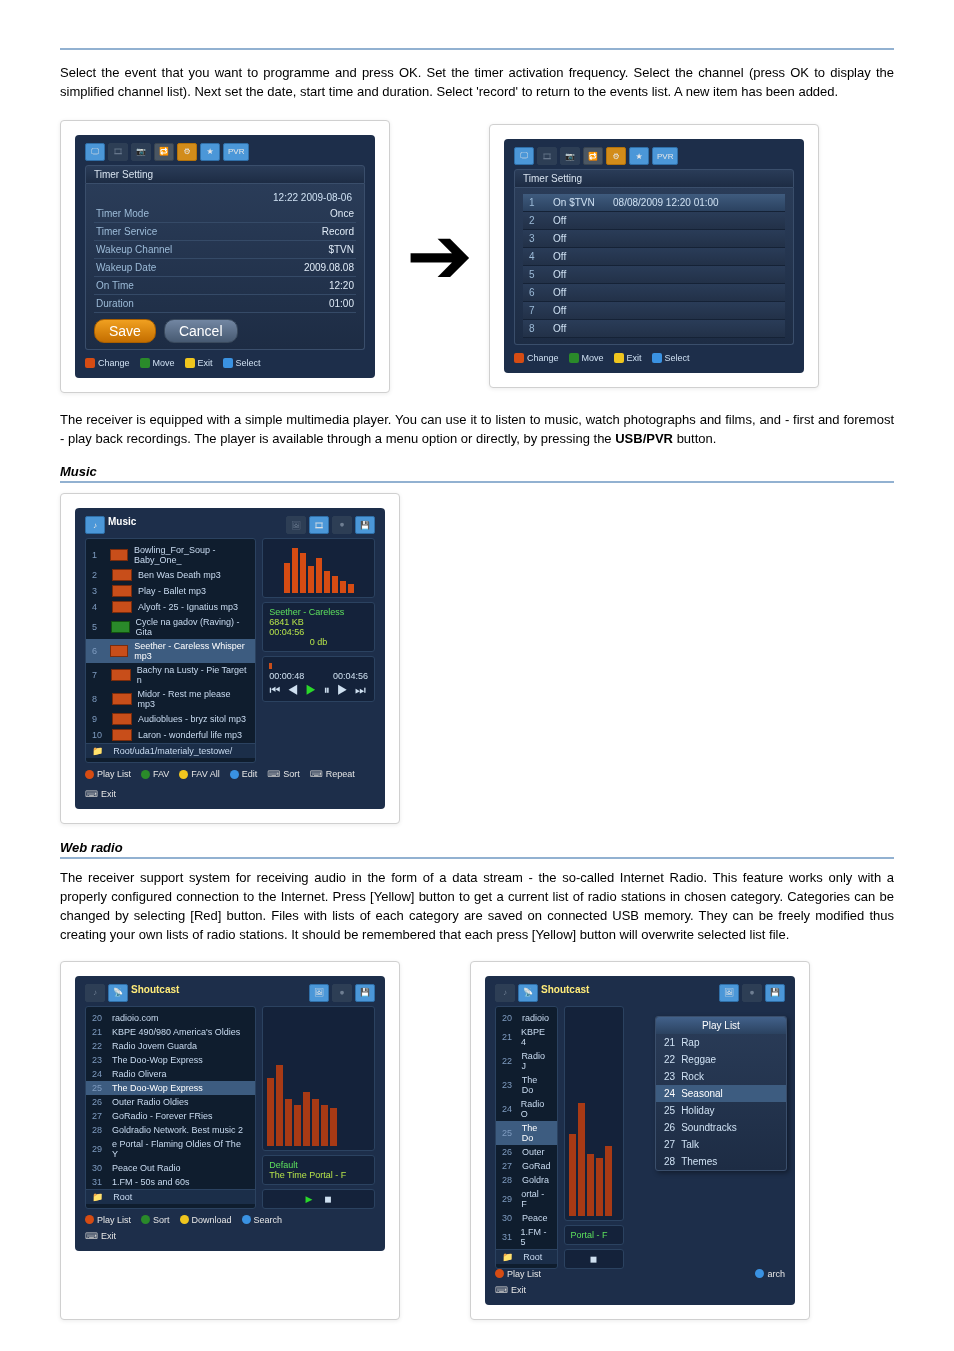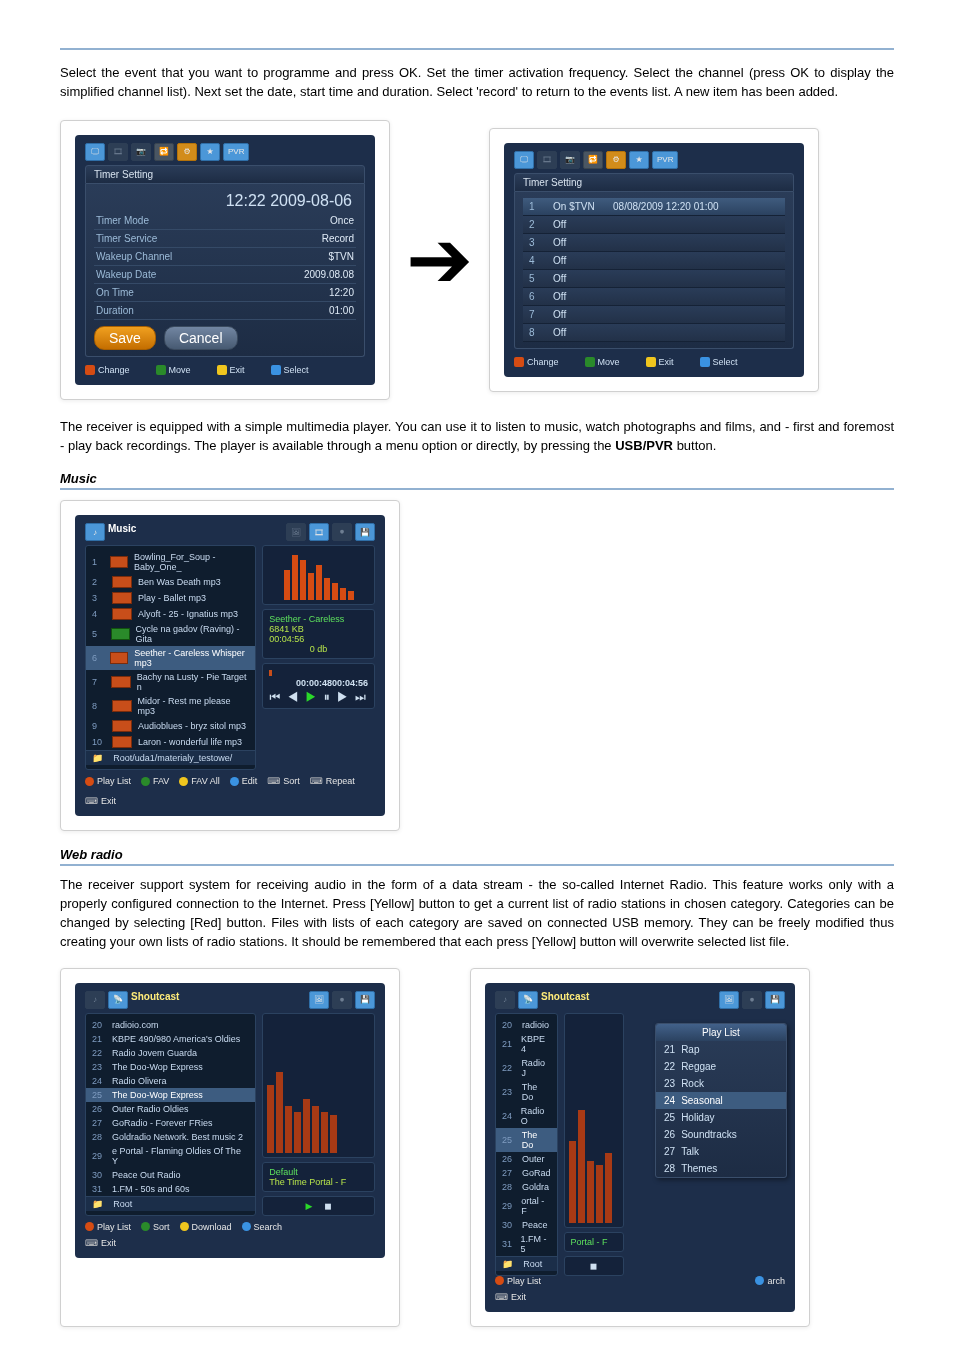--- a/index.html
+++ b/index.html
@@ -78,32 +78,32 @@
   .body-box {
     background: linear-gradient(#2a3c58,#1d2c44);
     border:1px solid #3a4e6b;
     border-top:none;
     border-radius:0 0 3px 3px;
     padding: 6px 8px;
   }
   .kv { display:flex; justify-content:space-between; padding:3px 2px; border-bottom:1px solid #354a67; font-size:10px;}
   .kv .k { color:#9cbbd8;}
   .kv .v { color:#dfeaf6;}
-  .right-align { text-align:right; font-size:16px; color:#cfe1f3; padding:2px 4px;}
+  .right-align { text-align:right; font-size:10px; color:#cfe1f3; padding:2px 4px;}
   .btns { display:flex; gap:8px; margin-top:6px;}
   .btn3d {
     padding:3px 14px;
     border-radius:10px;
     font-size:14px;
     color:#fff;
   }
   .btn3d.save { background:linear-gradient(#f0a020,#c46e00); border:1px solid #a95f00;}
   .btn3d.can  { background:linear-gradient(#7286a2,#475a72); border:1px solid #3a4a5e;}
   .hintbar {
-    display:flex; gap:26px; margin-top:8px; font-size:9px; color:#cfe0f2;
+    display:flex; gap:10px; margin-top:8px; font-size:9px; color:#cfe0f2;
   }
   .hint { display:flex; align-items:center; gap:3px;}
   .dot { width:10px; height:10px; border-radius:2px;}
   .arrow-big {
     font-size: 80px;
     line-height: 1;
     padding: 0 6px;
   }
   .evlist .row-ev {
     display:flex; gap:10px; font-size:10px; padding:3px 6px; background:linear-gradient(#2a3c58,#223148);
@@ -399,21 +399,21 @@
                 <div class="bar" style="height:18%"></div>
             </div>
             <div class="info">
               <div style="color:#5de05d">Seether - Careless</div>
               <div>6841 KB</div>
               <div>00:04:56</div>
               <div style="text-align:center">0 db</div>
             </div>
             <div class="progress-wrap">
               <div class="pbar"></div>
-              <div style="display:flex;justify-content:flex-end;color:#cfe0f0;font-weight:bold;">
+              <div style="display:flex;justify-content:space-between;color:#cfe0f0;">
                 <span>00:00:48</span>
                 <span>00:04:56</span>
               </div>
               <div class="pctrl">⏮ ◀ <span style="color:#2ad82a">▶</span> ⏸ ▶ ⏭</div>
             </div>
           </div>
         </div>
         <div class="toolbar-bot">
           <span class="tb">
               <span class="colordot" style="background:#d64c13"></span>

